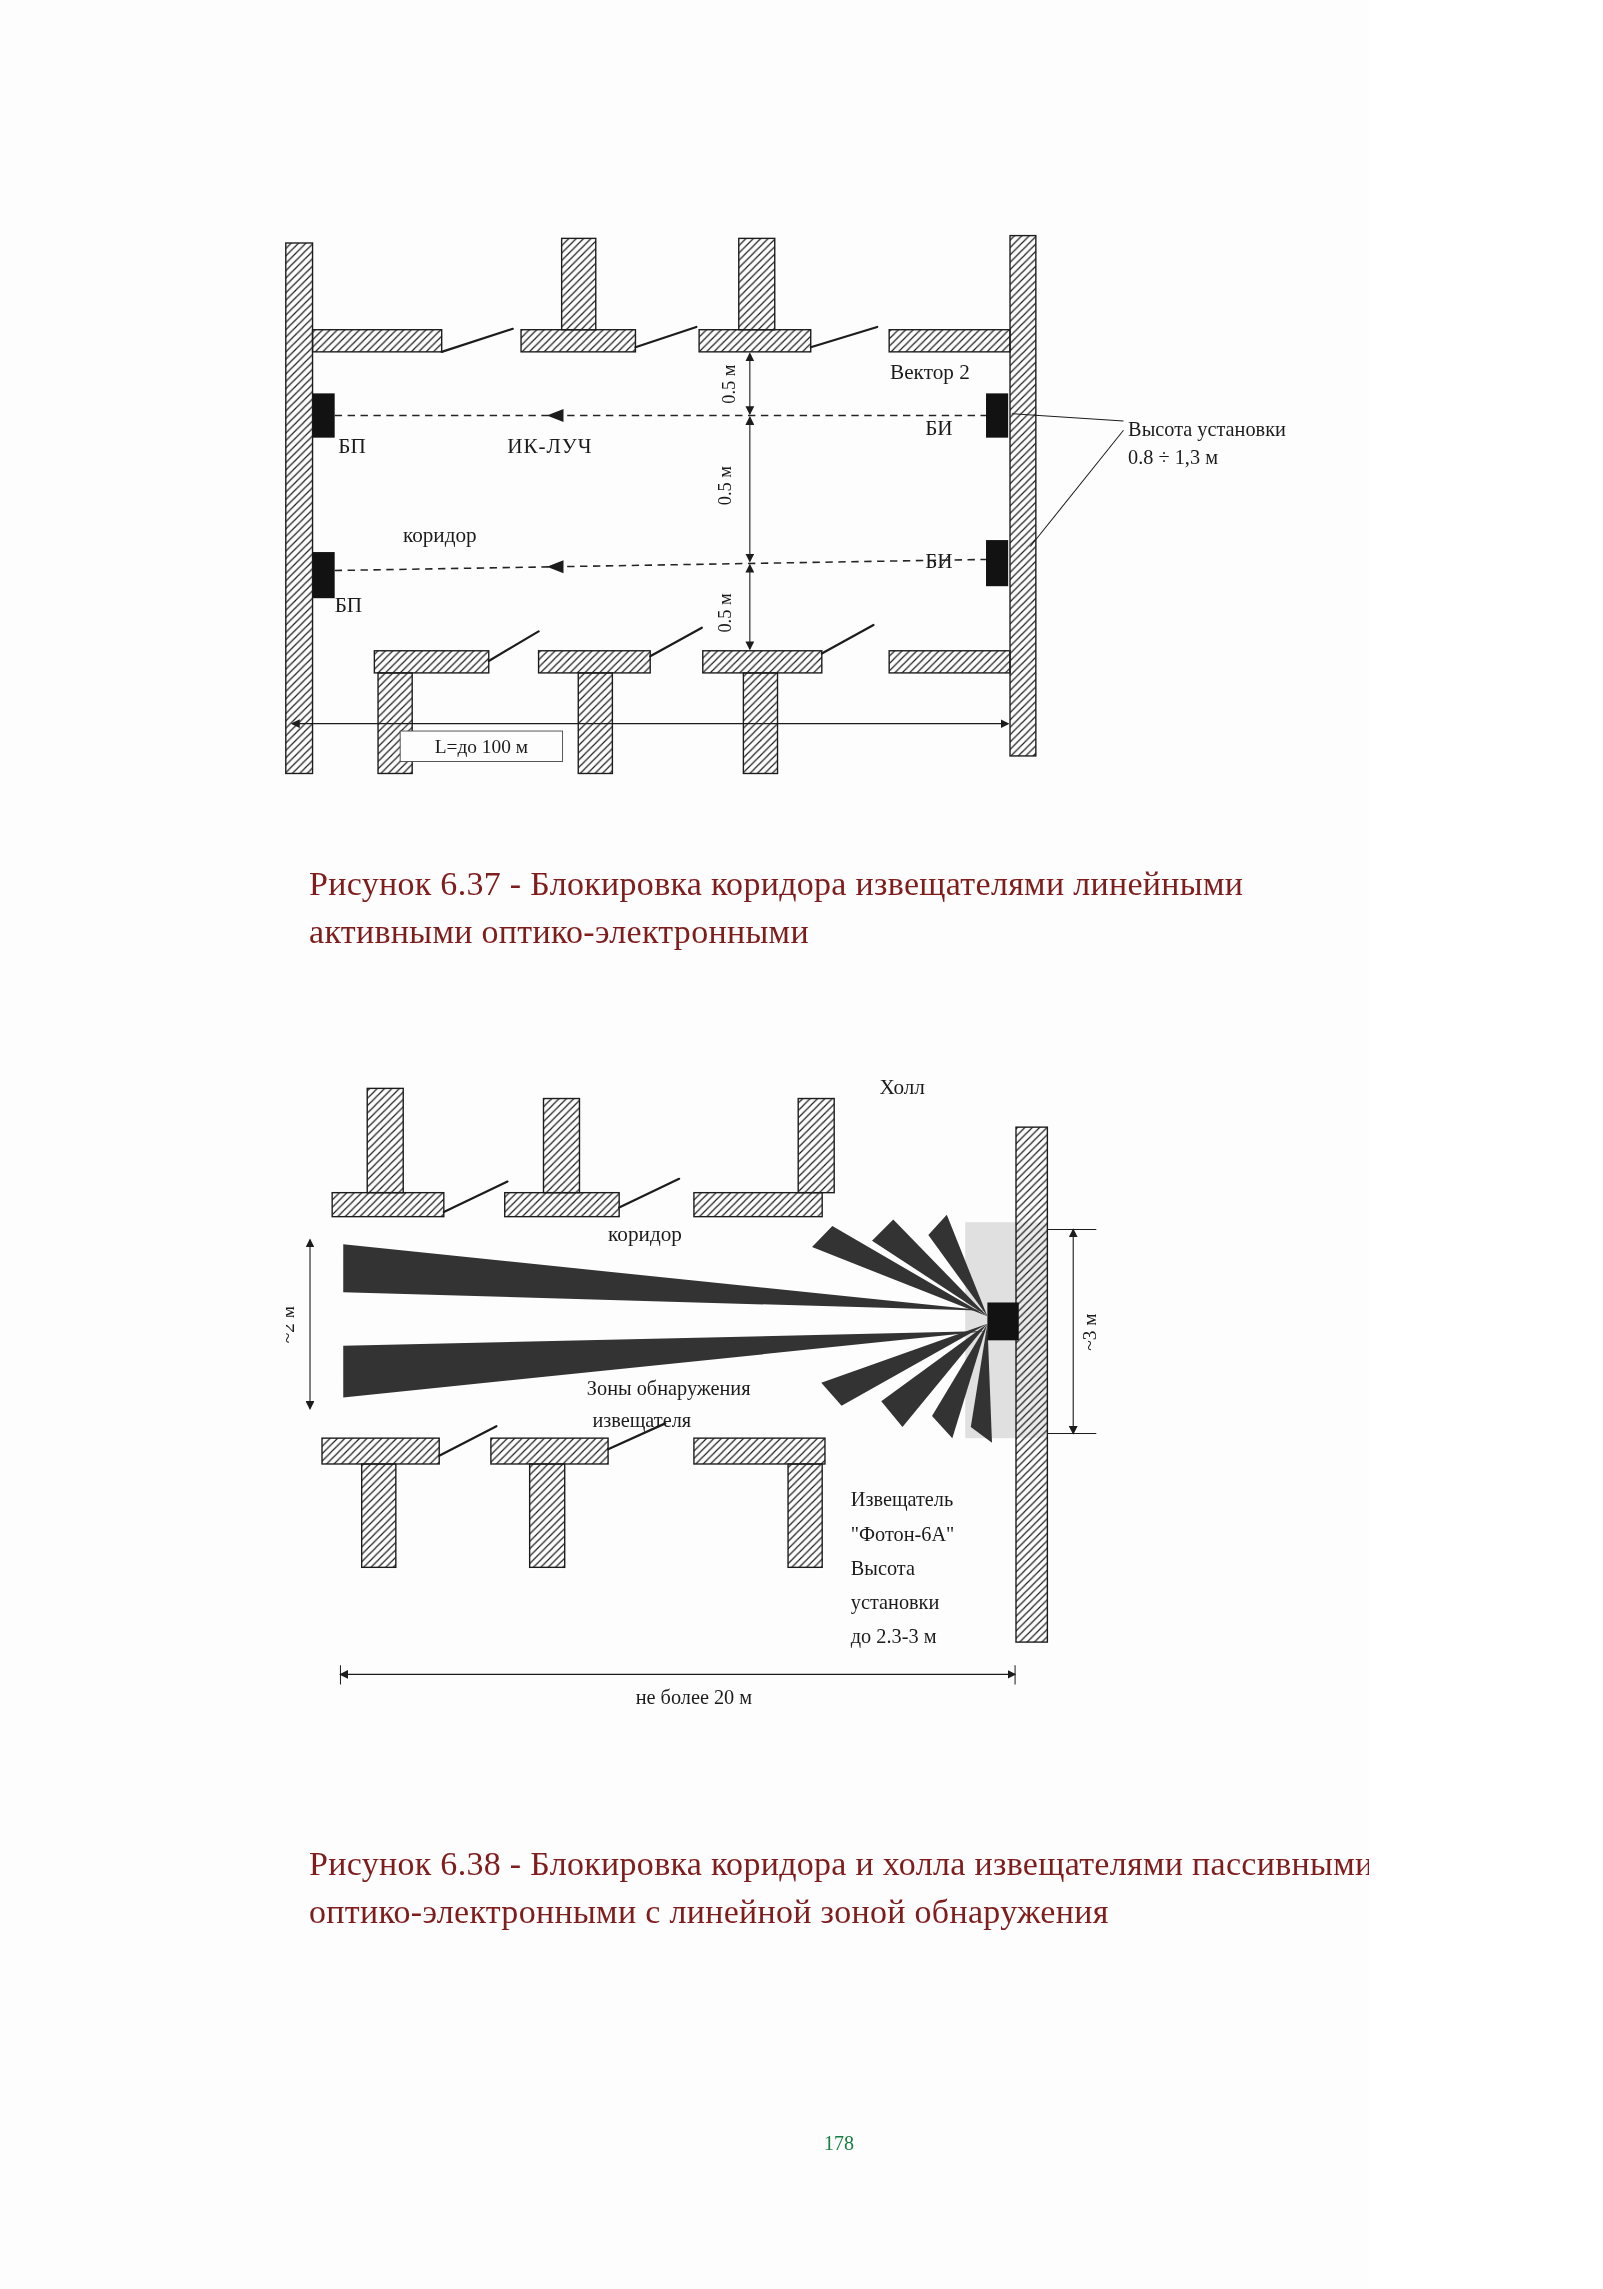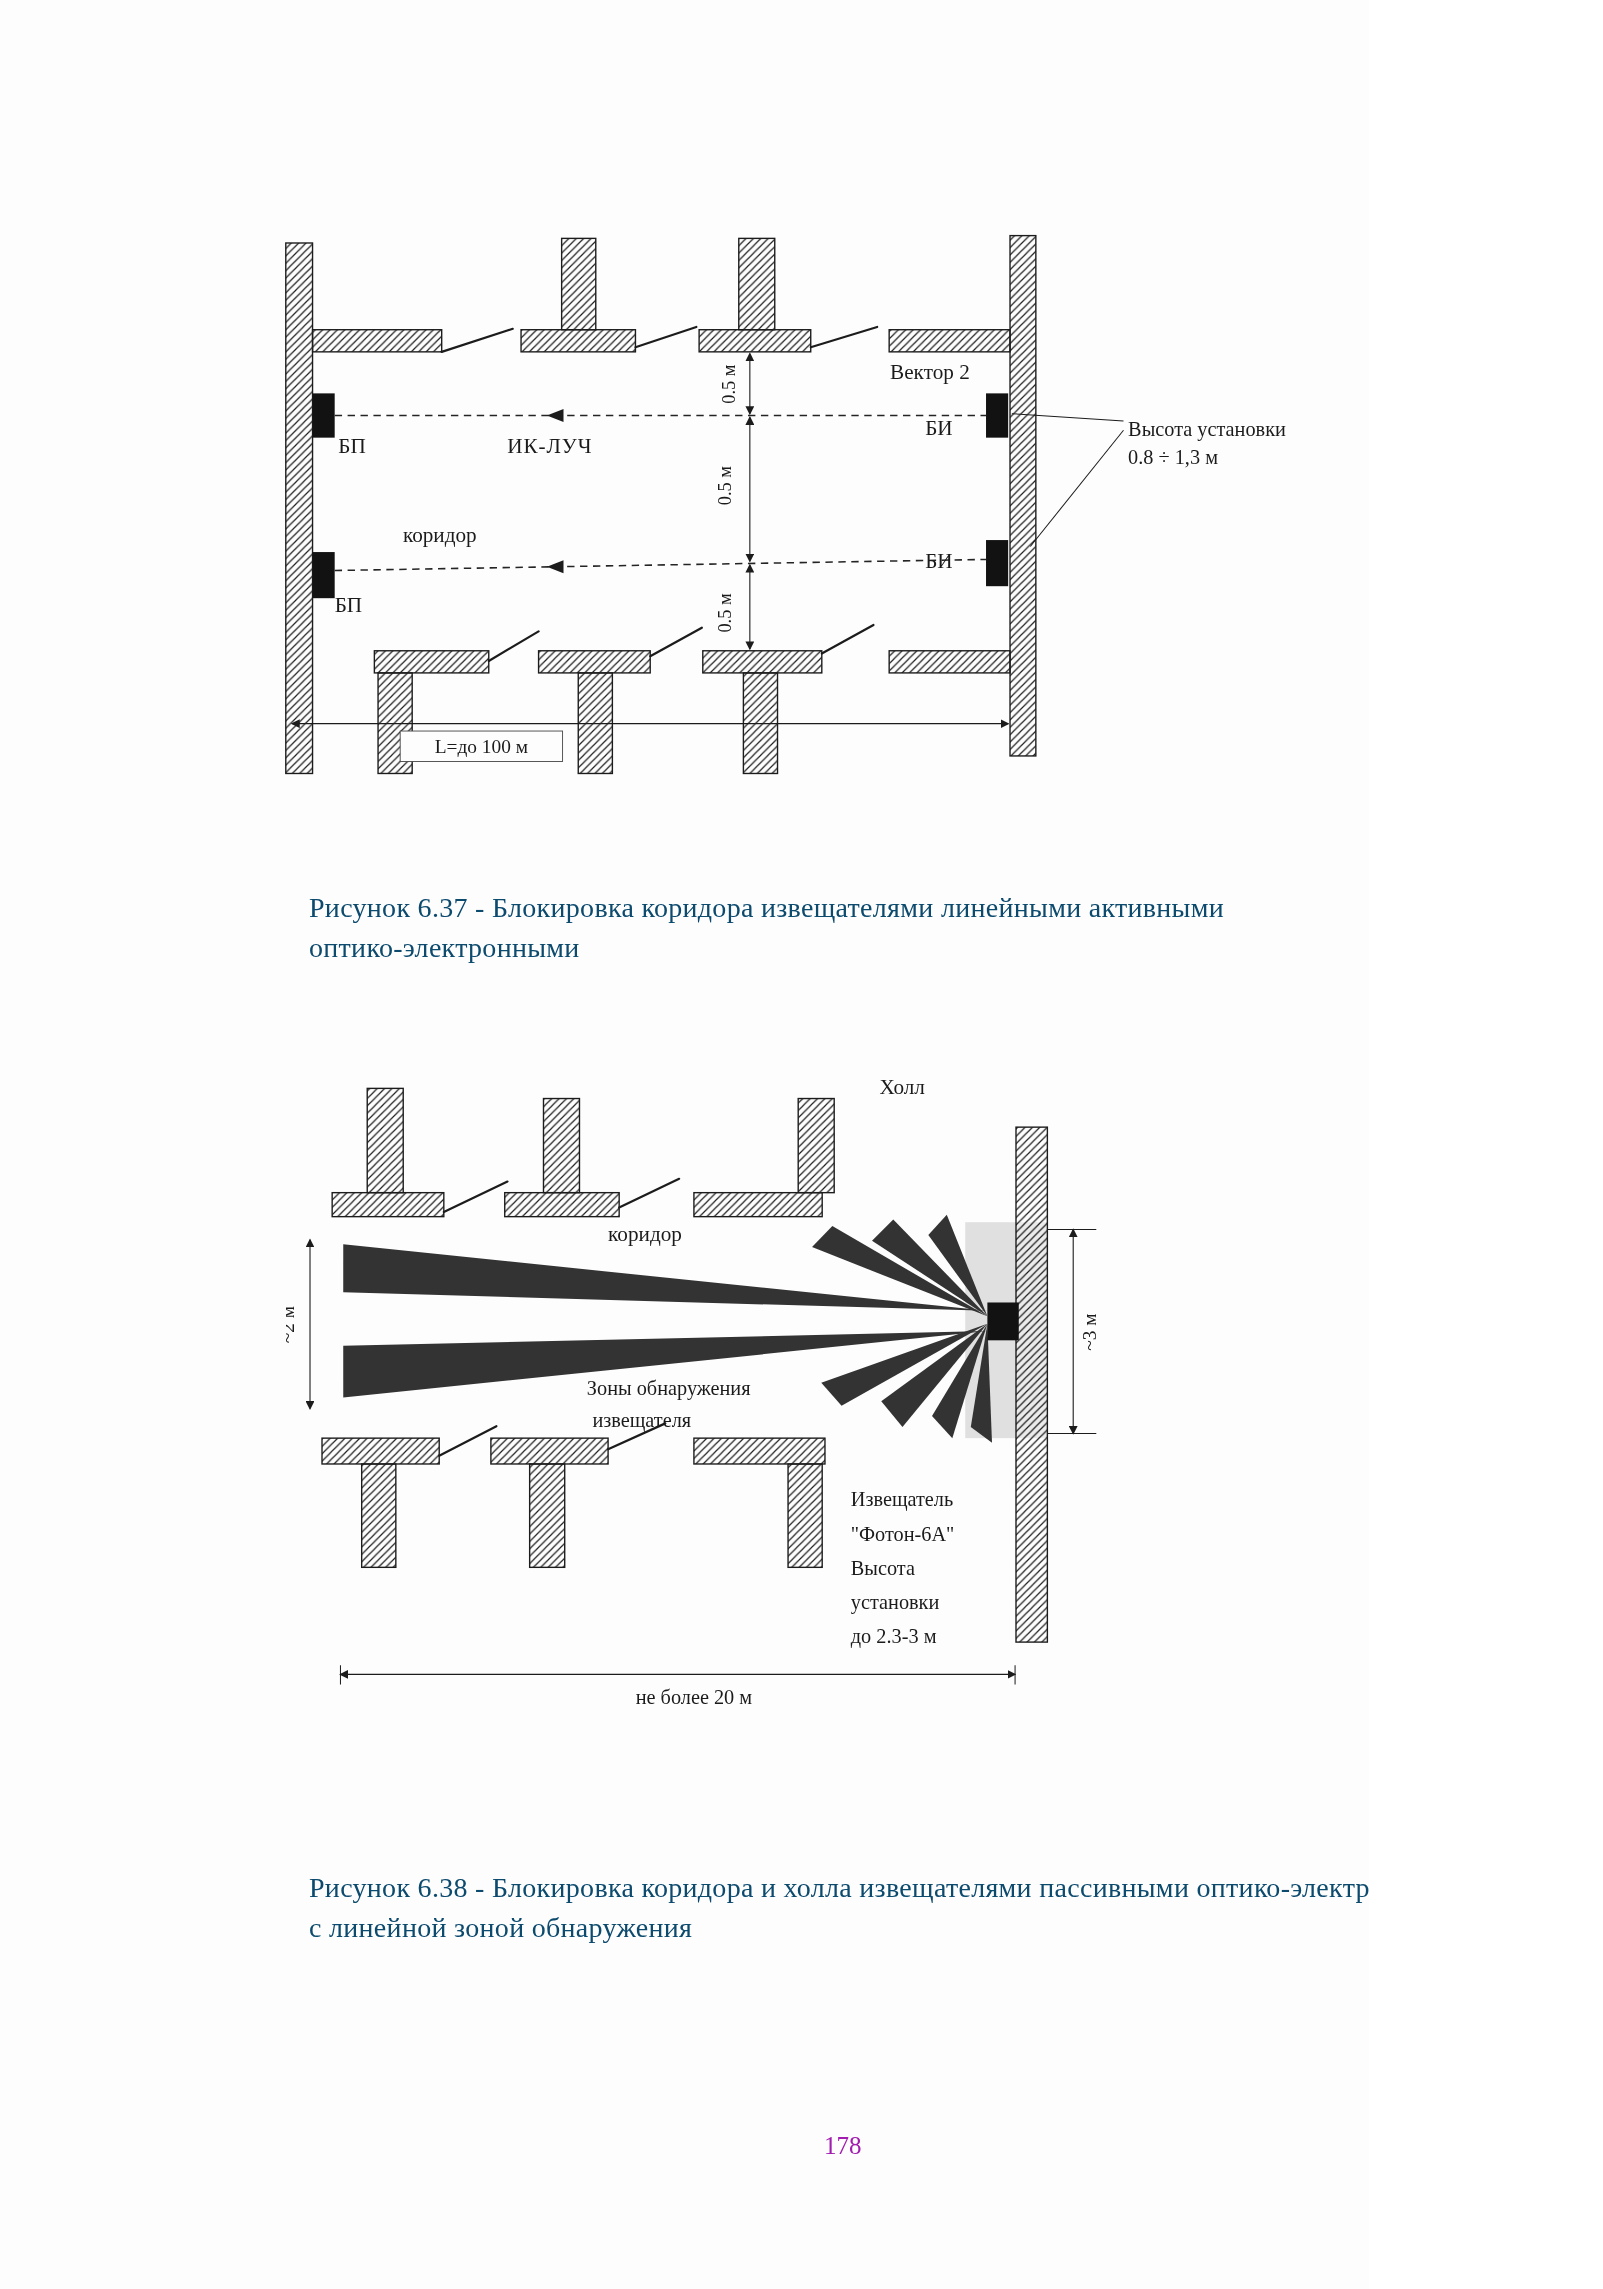--- a/index.html
+++ b/index.html
@@ -16,30 +16,29 @@
   .wall{fill:url(#hatch);stroke:#1c1c1c;stroke-width:1.5;}
   .blk{fill:#121212;stroke:none;}
   .door{stroke:#1c1c1c;stroke-width:2.4;stroke-linecap:round;}
   .beam{stroke:#242424;stroke-width:1.7;stroke-dasharray:8 6;fill:none;}
   .dim{stroke:#1c1c1c;stroke-width:1.2;fill:none;}
   .thin{stroke:#1c1c1c;stroke-width:1.1;fill:none;}
   .lbl{font-family:"Liberation Serif","DejaVu Serif",serif;fill:#1b1b1b;}
   .wedge{fill:#333333;stroke:none;}
   .caption{
     position:absolute;
-    font-size:28px;
+    font-size:34px;
     line-height:1.42;
-    color:#0c4a6e;
+    color:#7f1d1d;
     letter-spacing:0.3px;
-    margin-top:28px;
   }
   .page-number{
     position:absolute;
-    font-size:25px;
-    color:#a21caf;
+    font-size:20px;
+    color:#15803d;
   }
 </style>
 </head>
 <body>
 
 <div class="page">
 
   <svg width="0" height="0" style="position:absolute" aria-hidden="true">
     <defs>
       <pattern id="hatch" width="8" height="8" patternUnits="userSpaceOnUse">

